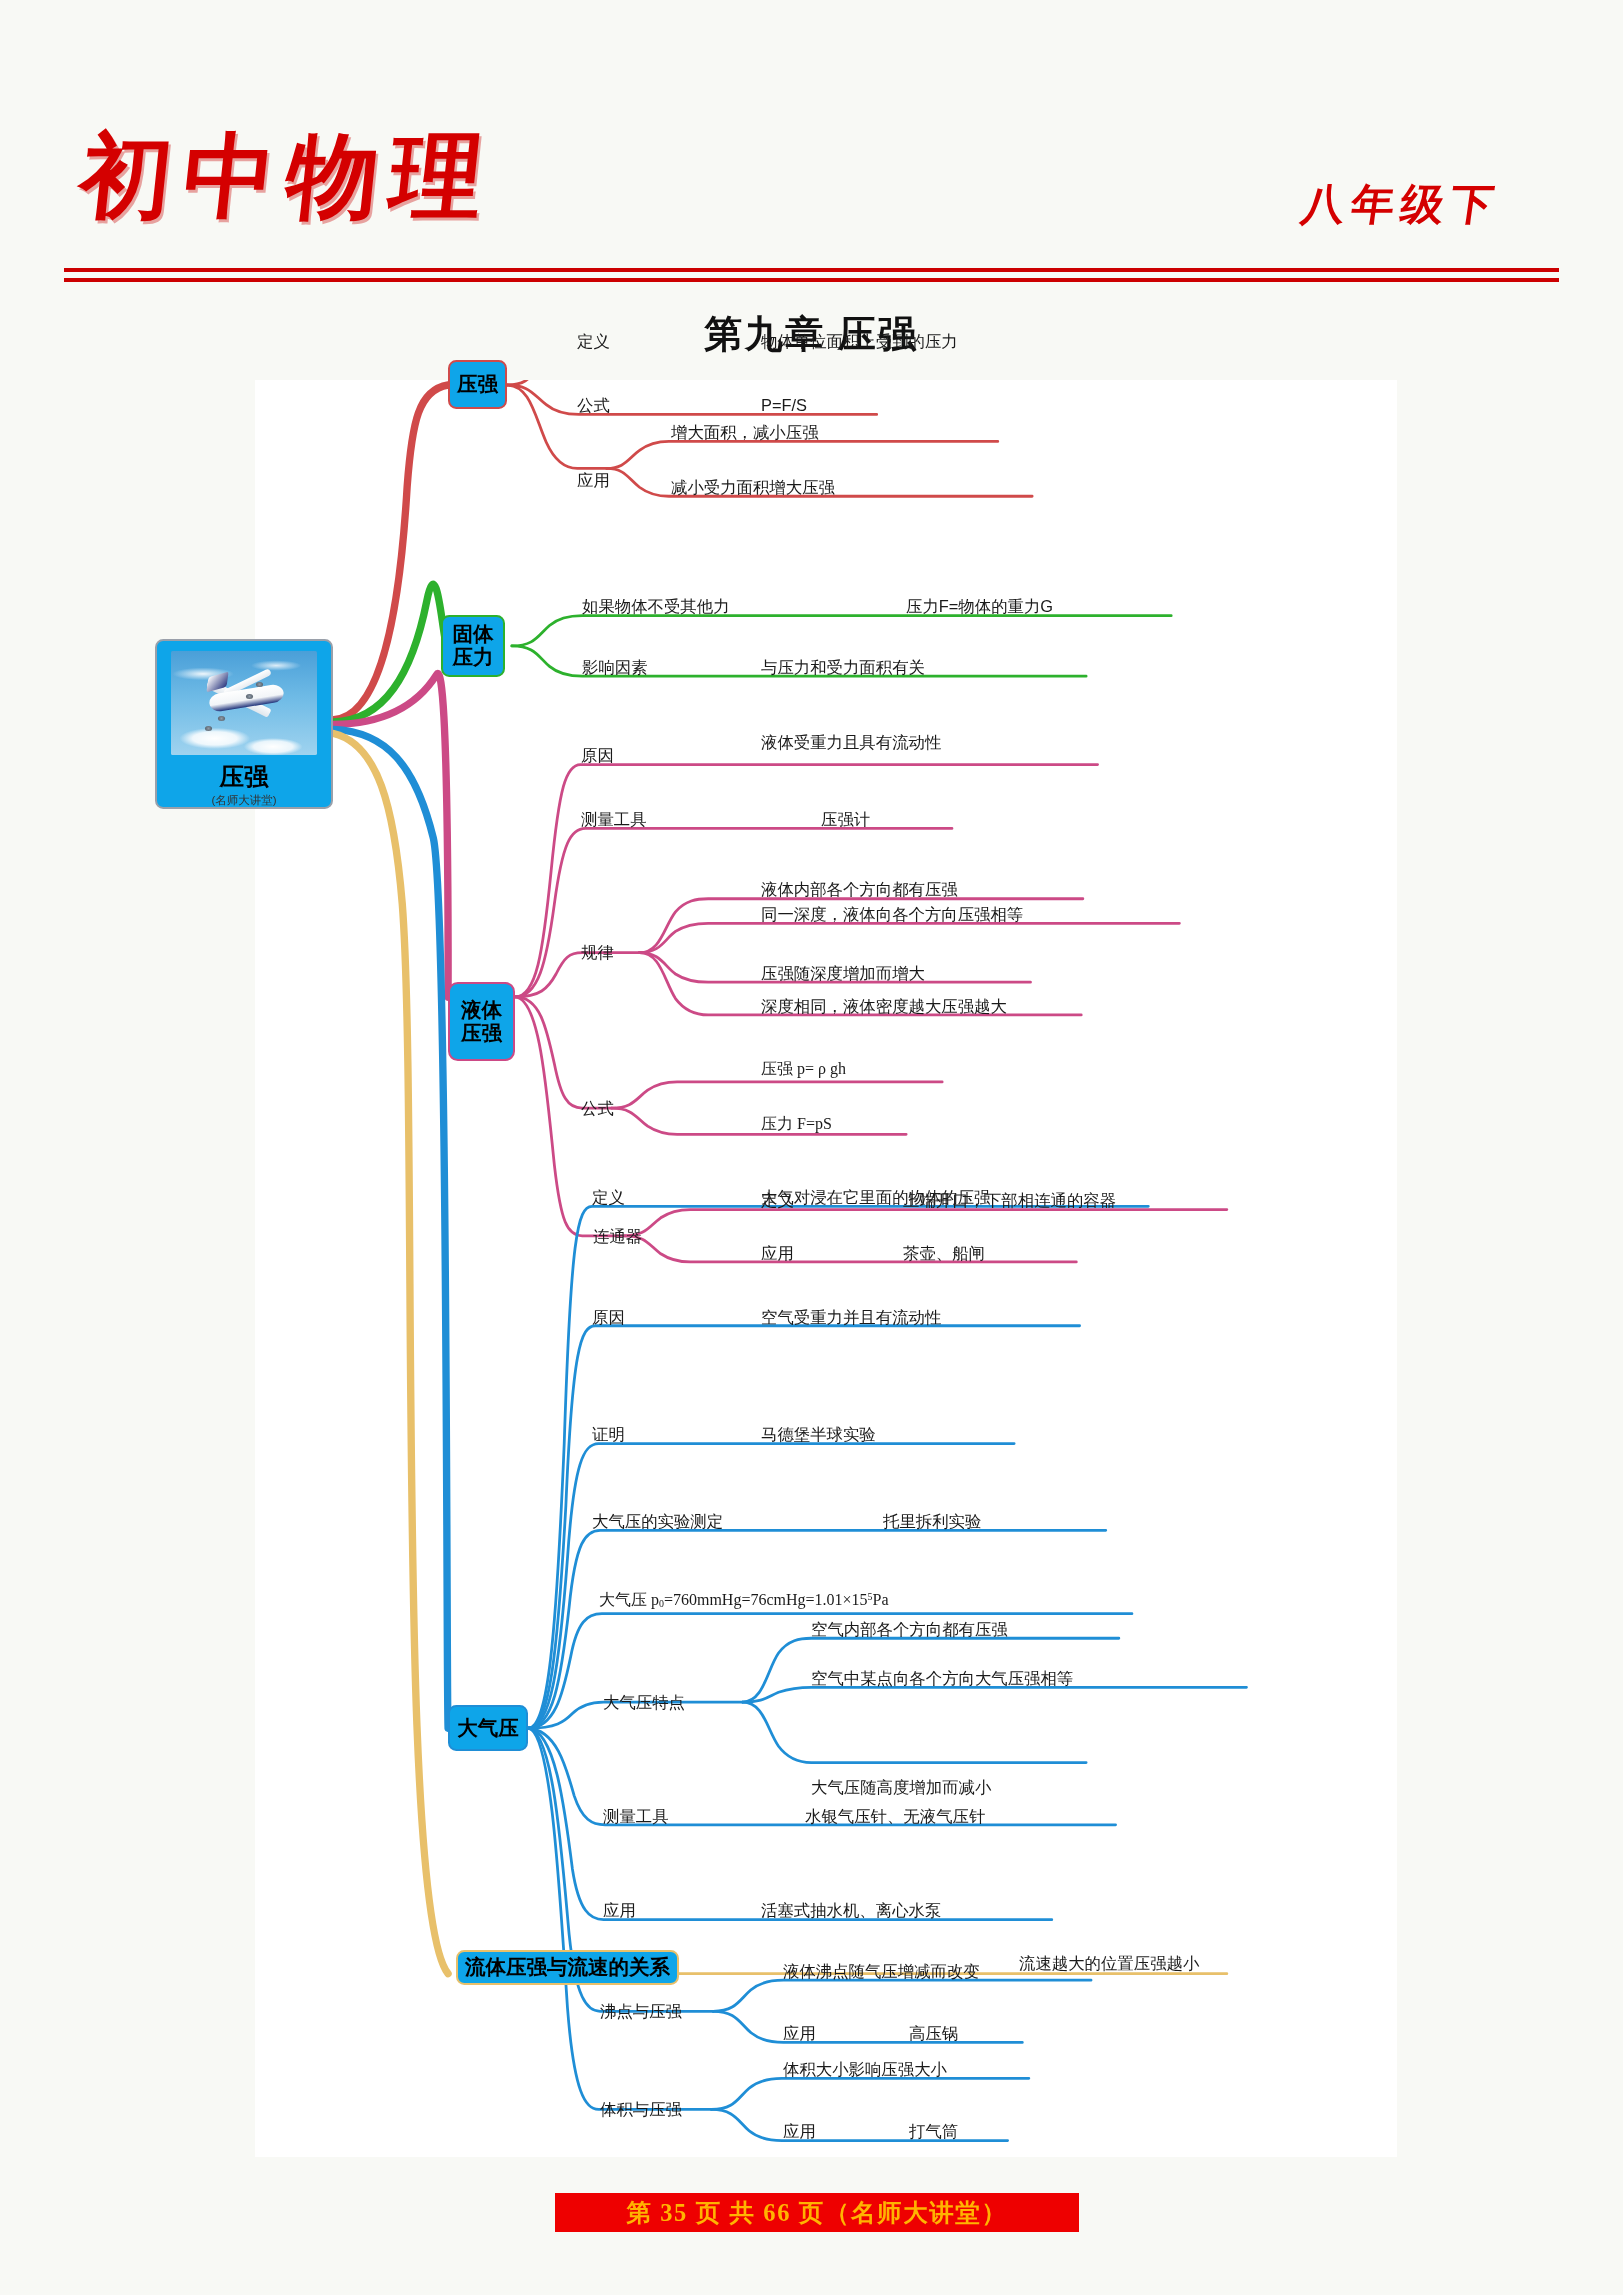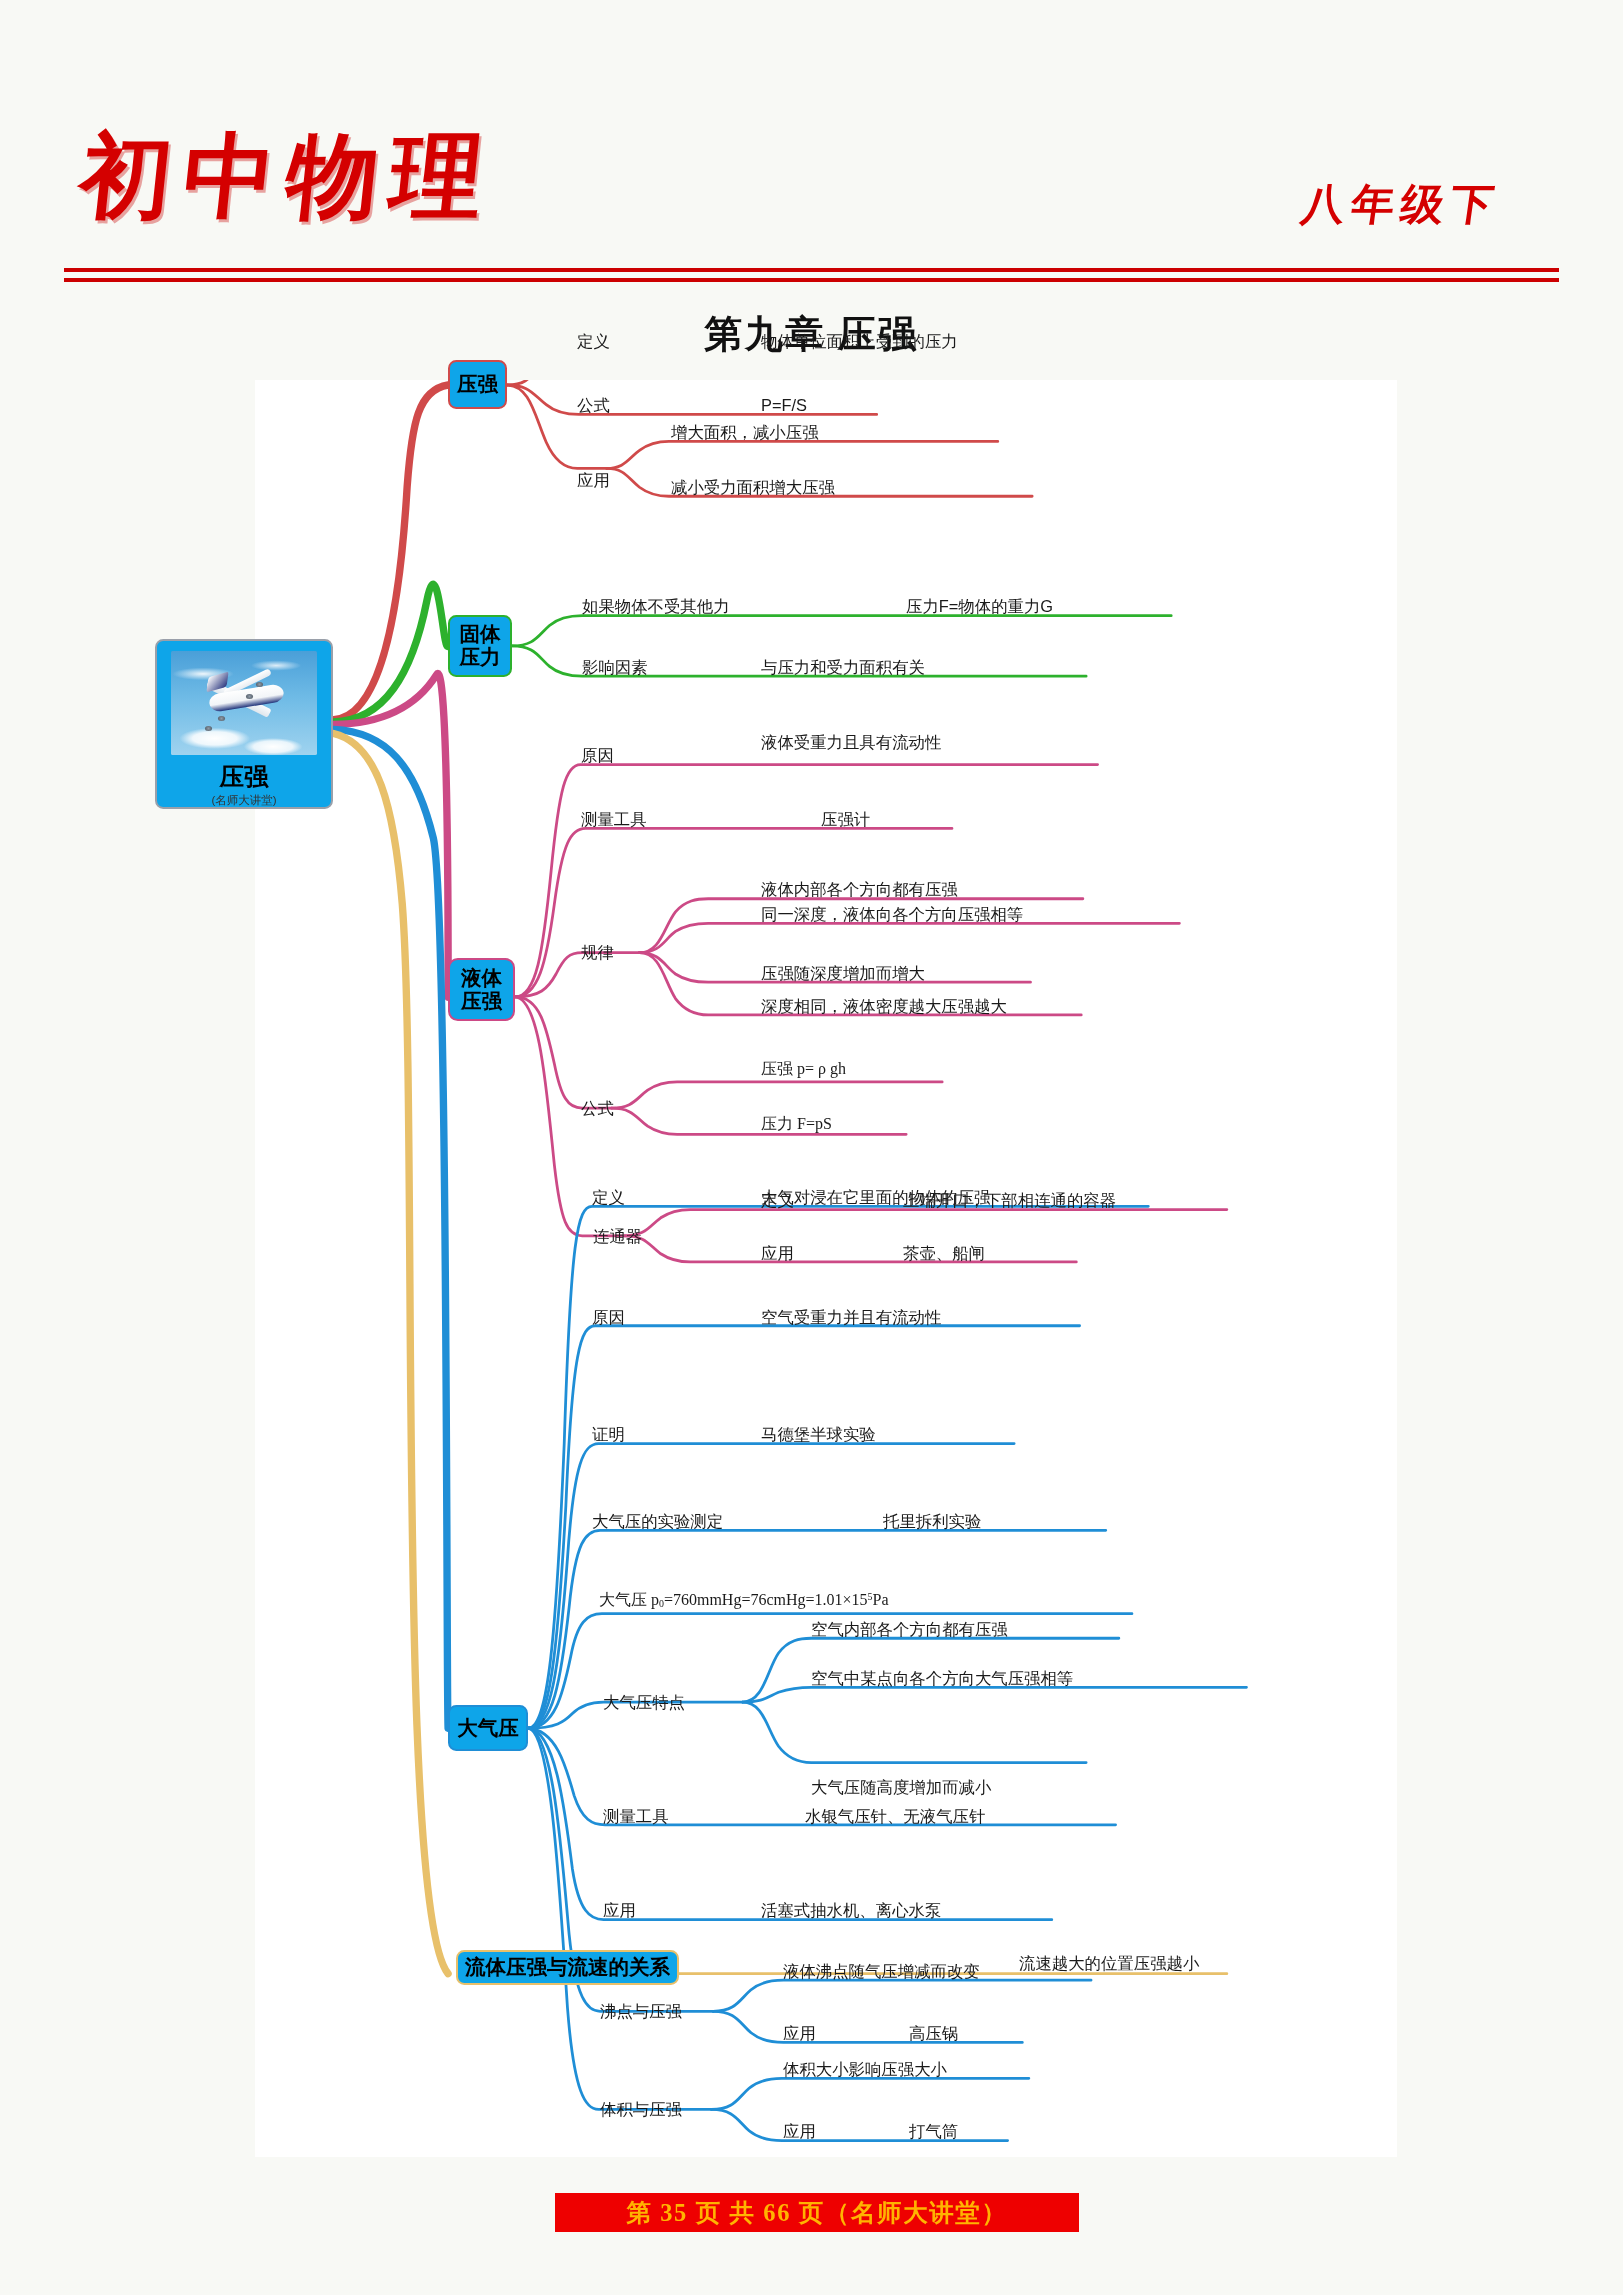--- a/index.html
+++ b/index.html
@@ -89,22 +89,22 @@
     position:absolute;left:36px;top:24.5px;width:21px;height:14px;
     background:linear-gradient(135deg,#ffffff,#29357d);
     transform:rotate(-16deg) skewX(-24deg);border-radius:2.5px;
   }
   .engine{position:absolute;width:7.4px;height:5.7px;border-radius:50%;
     background:radial-gradient(circle,#8f9aa6,#4a5560);}
   #root-title{font-size:24.5px;margin-top:8.2px;}
   #root-subtitle{font-size:11.5px;color:#333;font-weight:normal;margin-top:3.3px;}
 
   #node-yaqiang  {left:193px;top: -19.6px;width:59px;height:49px;border:2.5px solid #d04a4a;border-radius:8.2px;}
-  #node-guti     {left:193px;top: 235px;width:64px;height:62px;border:2.5px solid #2db12d;border-radius:8.2px;}
-  #node-yeti     {left:193px;top: 578px;width:67px;height:63px;border:2.5px solid #cc4a86;border-radius:9.8px;}
+  #node-guti     {left:186px;top: 235px;width:64px;height:62px;border:2.5px solid #2db12d;border-radius:8.2px;}
+  #node-yeti     {left:193px;top: 602px;width:67px;height:79px;border:2.5px solid #cc4a86;border-radius:9.8px;}
   #node-daqi     {left:193px;top:1325px;width:80px;height:46px;border:2.5px solid #1f8ed6;border-radius:8.2px;}
   #node-liuti    {left:201px;top:1570px;width:223px;height:35px;border:2.5px solid #e8c06a;border-radius:8.2px;}
   #node-yaqiang .node-label,
   #node-guti .node-label,
   #node-yeti .node-label,
   #node-daqi .node-label{font-size:20.5px;}
   #node-liuti .node-label{font-size:20.5px;}
 
   
   .leaf{

